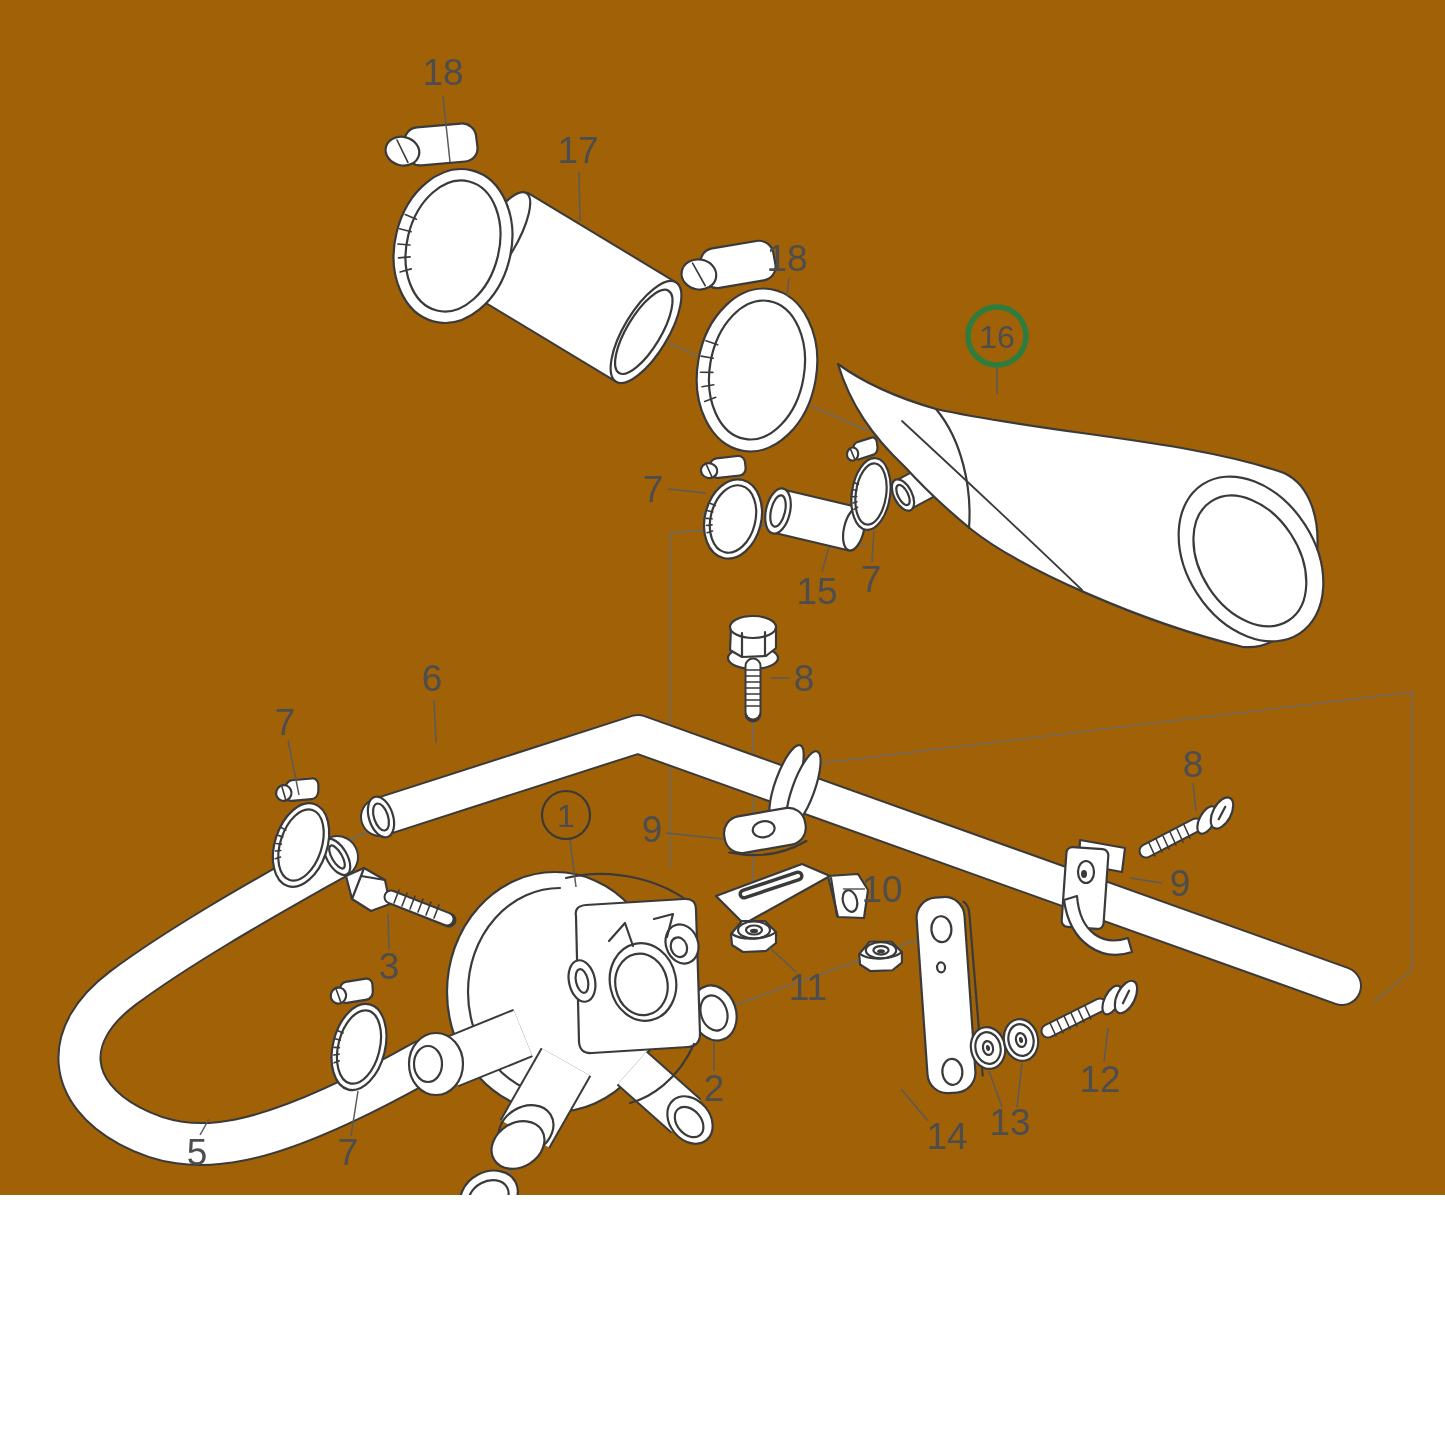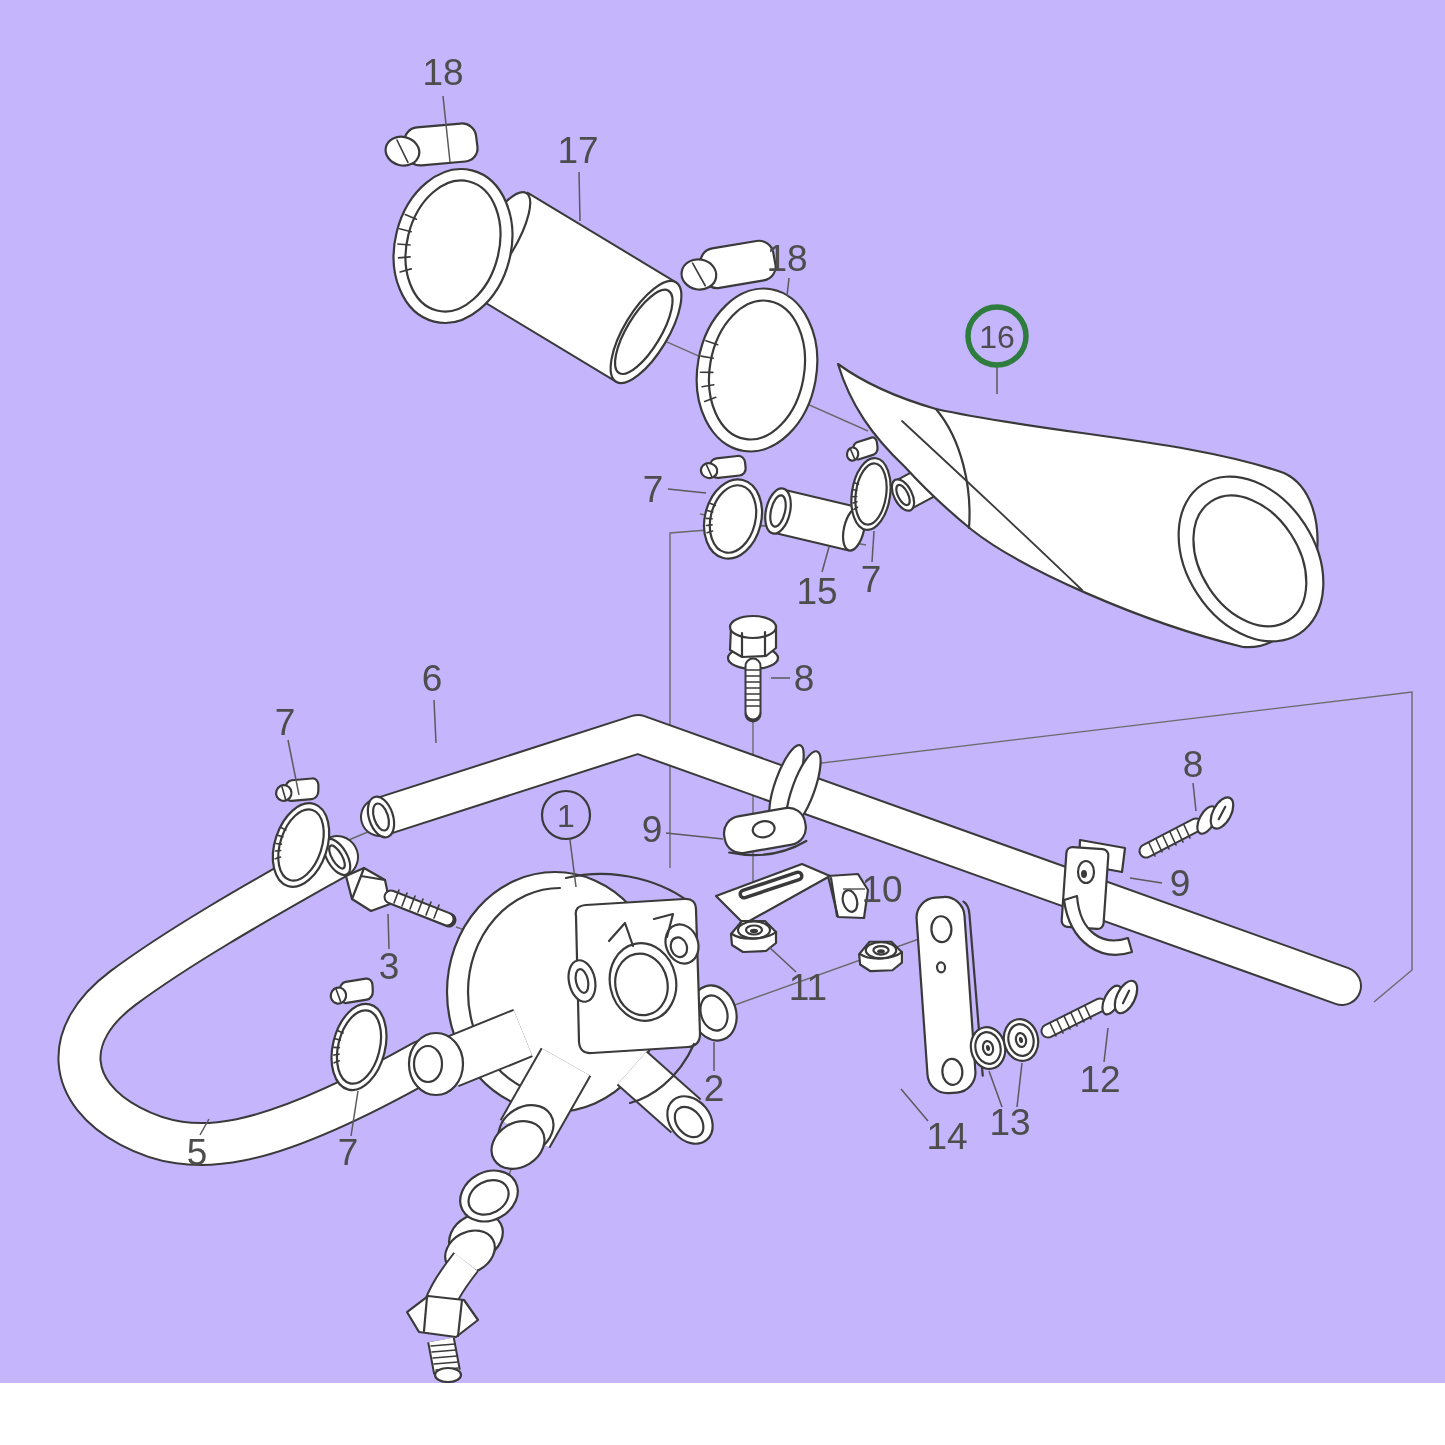--- a/index.html
+++ b/index.html
@@ -1,16 +1,16 @@
 <!DOCTYPE html>
 <html><head>
 <meta charset="utf-8">
 <style>
   html,body{margin:0;padding:0;background:#fff;}
-  .stage{width:1445px;height:1383px;position:relative;background:#c4b5fd;overflow:hidden;}
+  .stage{width:1445px;height:1195px;position:relative;background:#a16207;overflow:hidden;}
   svg{display:block;}
   .s  {fill:#fff;stroke:#3a3a3a;stroke-width:2.2;stroke-linejoin:round;}
   .l  {fill:none;stroke:#3a3a3a;stroke-width:2.2;stroke-linecap:round;stroke-linejoin:round;}
   .tn {fill:none;stroke:#3a3a3a;stroke-width:1.6;stroke-linecap:round;}
   .t1 {fill:none;stroke:#3a3a3a;stroke-linecap:round;stroke-linejoin:round;}
   .t2 {fill:none;stroke:#ffffff;stroke-linecap:round;stroke-linejoin:round;}
   .bt {stroke-linecap:butt;}
   .x  {fill:none;stroke:#6a6a6a;stroke-width:1.4;}
   .cl-line{stroke:#5a5a5a;stroke-width:1.5;fill:none;}
   .cl-text{font-family:"Liberation Sans","DejaVu Sans",sans-serif;fill:#4d4d4d;}

